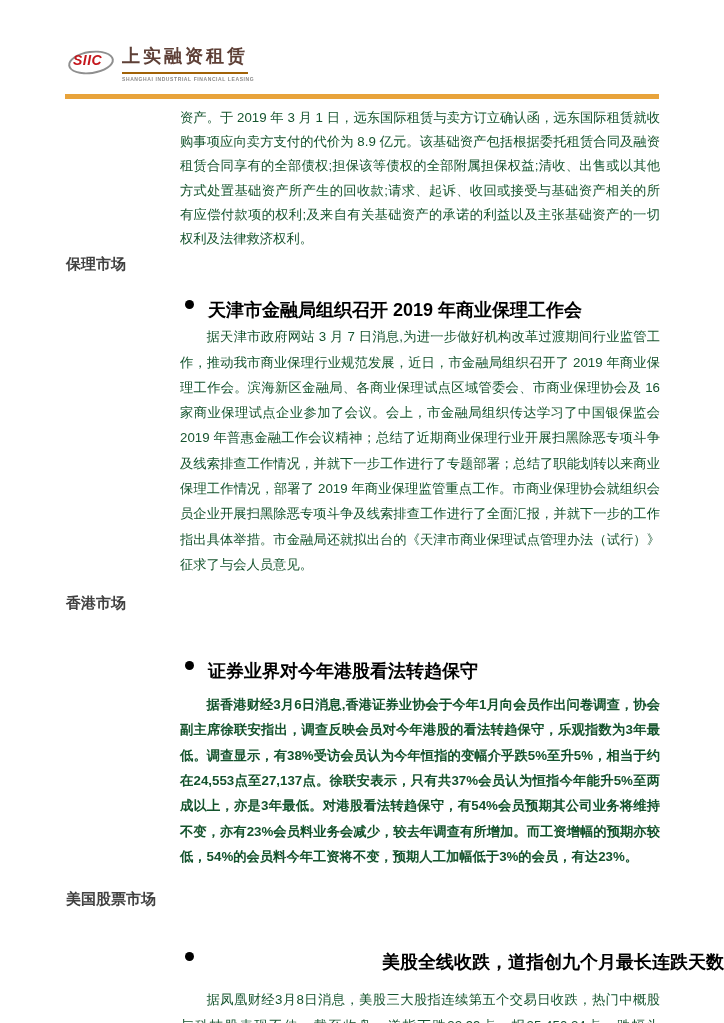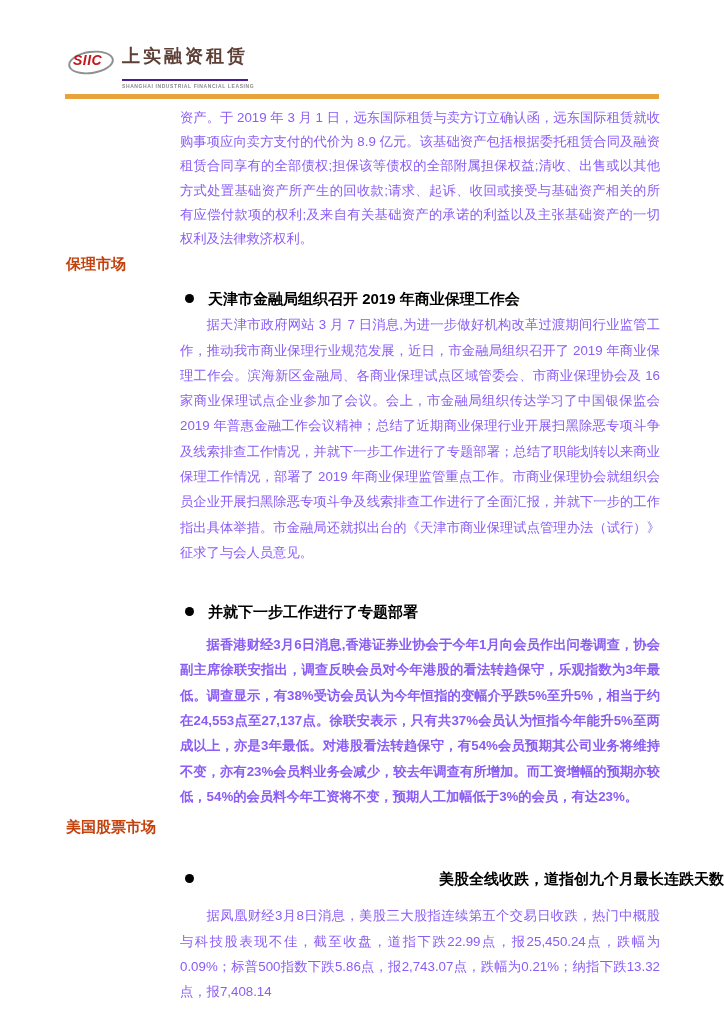--- a/index.html
+++ b/index.html
@@ -22,47 +22,47 @@
     transform: rotate(-8deg);
   }
   .emblem .siic {
     position: absolute; left: 5px; top: 4px;
     font-style: italic; font-weight: bold; font-size: 14px;
     letter-spacing: 0.5px; color: #C4161C;
   }
   .logo-text { margin-left: 6px; }
   .logo-cn {
     font-size: 18px; line-height: 20px; color: #5E4037; letter-spacing: 3px;
-    font-weight: 600; border-bottom: 2px solid #4c1d95; padding-bottom: 13px;
+    font-weight: 600; border-bottom: 2px solid #a16207; padding-bottom: 6px;
     display: inline-block;
   }
   .logo-en { font-size: 5px; color: #8a8a8a; letter-spacing: 0.6px; margin-top: 2px; font-weight: 600; }
   
   .accent-bar { margin: 6px 0 0 65px; width: 594px; height: 5px; background: #E8A33B; }
   
   .body-text {
     margin: 0 64px 0 180px; width: 480px;
     font-size: 13.3px; line-height: 25.3px;
-    text-align: justify; color: #8b5cf6;
+    text-align: justify; color: #14532d;
   }
   .continuation { margin-top: 7px; line-height: 24.2px; }
   .indent { text-indent: 2em; }
   .sec-heading {
     margin: 0 0 0 66px; font-size: 15px; line-height: 20px;
-    font-weight: bold; color: #c2410c;
+    font-weight: bold; color: #404040;
   }
   .h-1 { margin-top: 3px; }
   .h-2 { margin-top: 16px; }
-  .h-3 { margin-top: 8px; }
+  .h-3 { margin-top: 20px; }
   .bullet-row { margin-left: 185px; display: flex; align-items: center; }
   .b-1 { margin-top: 14px; }
   .b-2 { margin-top: 36px; }
   .b-3 { margin-top: 31px; justify-content: space-between; }
   .bullet-dot { width: 9px; height: 9px; border-radius: 50%; background: #000; flex: none; }
-  .bullet-title { margin: 0 0 0 14px; font-size: 15px; line-height: 21px; font-weight: bold; color: #000; }
+  .bullet-title { margin: 12px 0 0 14px; font-size: 18px; line-height: 21px; font-weight: bold; color: #000; }
   .p-1 { margin-top: 3px; }
   .p-2 { margin-top: 10px; font-weight: bold; }
   .p-3 { margin-top: 14px; }
 </style>
 </head>
 <body>
 
 <div class="page">
 
   <div class="letterhead">
@@ -83,23 +83,24 @@
   <section>
     <h2 class="sec-heading h-1">保理市场</h2>
     <div class="bullet-row b-1">
       <span class="bullet-dot"></span>
       <h3 class="bullet-title">天津市金融局组织召开 2019 年商业保理工作会</h3>
     </div>
     <p class="body-text indent p-1">据天津市政府网站 3 月 7 日消息,为进一步做好机构改革过渡期间行业监管工作，推动我市商业保理行业规范发展，近日，市金融局组织召开了 2019 年商业保理工作会。滨海新区金融局、各商业保理试点区域管委会、市商业保理协会及 16 家商业保理试点企业参加了会议。会上，市金融局组织传达学习了中国银保监会 2019 年普惠金融工作会议精神；总结了近期商业保理行业开展扫黑除恶专项斗争及线索排查工作情况，并就下一步工作进行了专题部署；总结了职能划转以来商业保理工作情况，部署了 2019 年商业保理监管重点工作。市商业保理协会就组织会员企业开展扫黑除恶专项斗争及线索排查工作进行了全面汇报，并就下一步的工作指出具体举措。市金融局还就拟出台的《天津市商业保理试点管理办法（试行）》征求了与会人员意见。</p>
   </section>
 
   <section>
+    <h2 class="sec-heading h-2">香港市场</h2>
     <div class="bullet-row b-2">
       <span class="bullet-dot"></span>
-      <h3 class="bullet-title">并就下一步工作进行了专题部署</h3>
+      <h3 class="bullet-title">证券业界对今年港股看法转趋保守</h3>
     </div>
     <p class="body-text indent p-2">据香港财经3月6日消息,香港证券业协会于今年1月向会员作出问卷调查，协会副主席徐联安指出，调查反映会员对今年港股的看法转趋保守，乐观指数为3年最低。调查显示，有38%受访会员认为今年恒指的变幅介乎跌5%至升5%，相当于约在24,553点至27,137点。徐联安表示，只有共37%会员认为恒指今年能升5%至两成以上，亦是3年最低。对港股看法转趋保守，有54%会员预期其公司业务将维持不变，亦有23%会员料业务会减少，较去年调查有所增加。而工资增幅的预期亦较低，54%的会员料今年工资将不变，预期人工加幅低于3%的会员，有达23%。</p>
   </section>
 
   <section>
     <h2 class="sec-heading h-3">美国股票市场</h2>
     <div class="bullet-row b-3">
       <span class="bullet-dot"></span>
       <h3 class="bullet-title">美股全线收跌，道指创九个月最长连跌天数</h3>
     </div>

